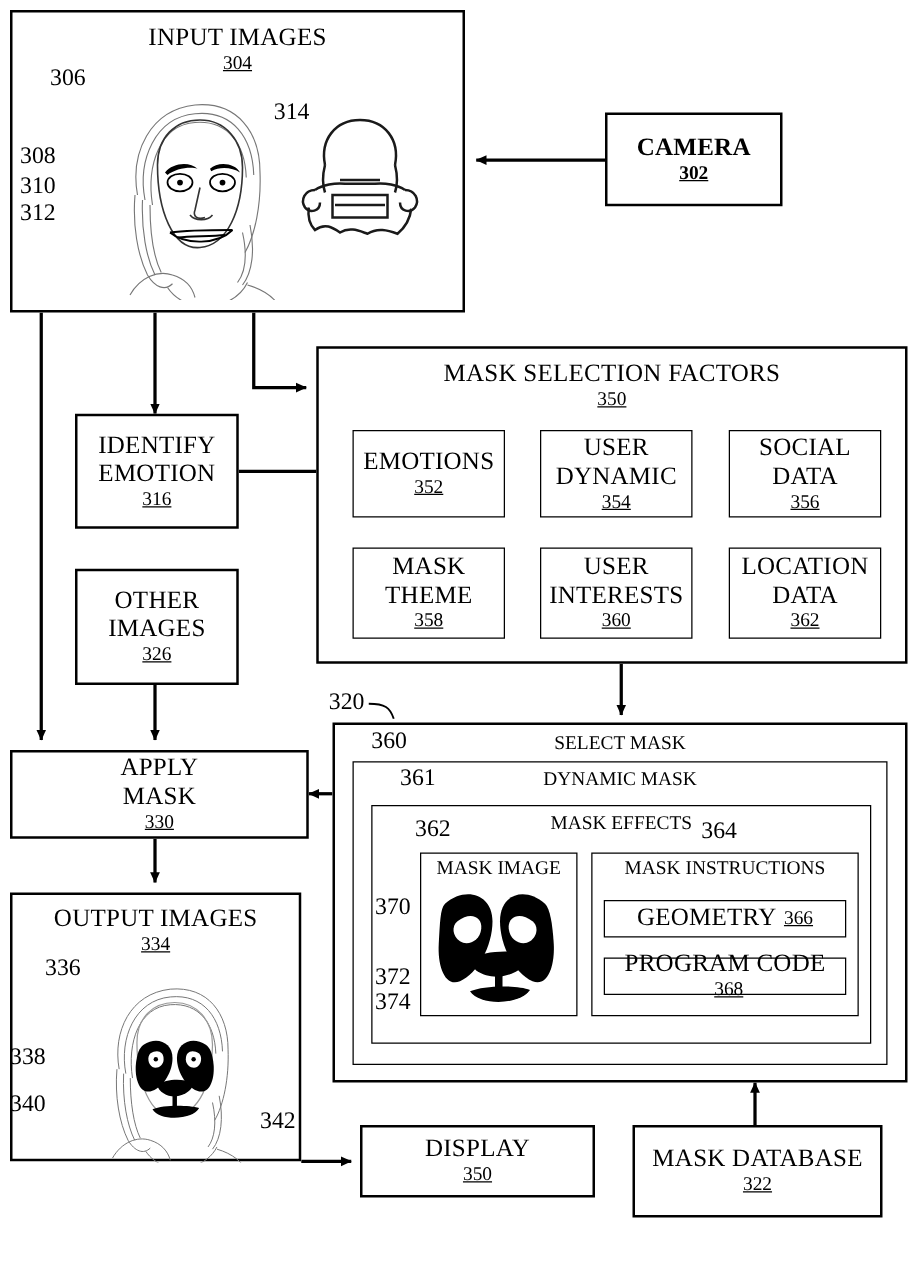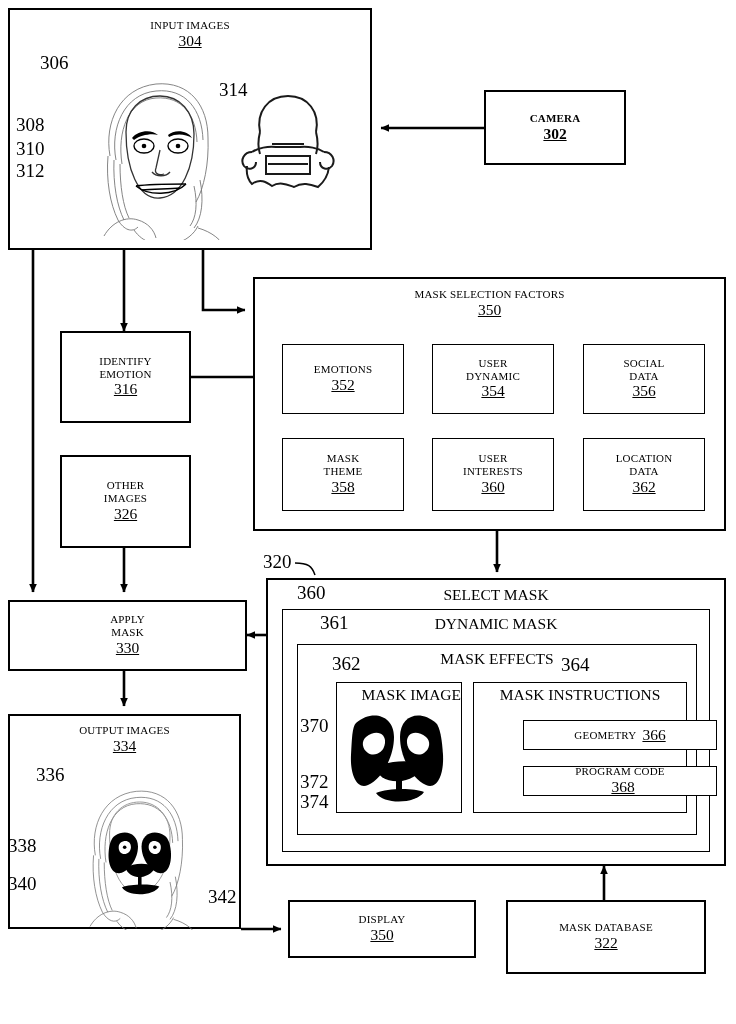--- a/index.html
+++ b/index.html
@@ -3,28 +3,28 @@
 <meta charset="utf-8">
 <style>
   html,body{margin:0;padding:0;background:#fff;}
   body{width:736px;height:1024px;position:relative;
        font-family:"Liberation Serif",serif;color:#000;overflow:hidden;}
   .stage{position:absolute;left:0;top:0;width:736px;height:1024px;}
   svg.layer{position:absolute;left:0;top:0;width:736px;height:1024px;}
   .box{position:absolute;border:2.2px solid #000;background:#fff;
        display:flex;flex-direction:column;align-items:center;
        justify-content:center;text-align:center;box-sizing:border-box;}
-  .box .ttl{font-size:11px;line-height:1.16;letter-spacing:.2px;}
+  .box .ttl{font-size:20px;line-height:1.16;letter-spacing:.2px;}
   .box .num{font-size:15.5px;text-decoration:underline;line-height:1.2;}
   .thinbox{border-width:1.8px;}
   .reflbl{position:absolute;font-size:19px;line-height:1;}
   .figcap{position:absolute;font-size:24px;font-weight:bold;font-style:italic;
           font-family:"Liberation Serif",serif;letter-spacing:.5px;margin-top:48px;}
   .inner-title{font-size:15.5px;text-align:center;width:100%;}
-  .maskrow{display:flex;align-items:center;justify-content:center;margin-left:40px;}
+  .maskrow{display:flex;align-items:center;justify-content:center;}
   .illo{position:absolute;}
 </style>
 </head>
 <body>
 
 <div class="stage">
 
   <svg class="layer" viewBox="0 0 736 1024">
     <defs>
       <marker id="ah" markerWidth="9" markerHeight="9" refX="8.2" refY="4.5" orient="auto" markerUnits="userSpaceOnUse">
@@ -290,21 +290,21 @@
     <div class="inner-title" style="margin-top:5px;">DYNAMIC MASK</div>
   </div>
   <div class="reflbl" style="left:297px;top:583px;">360</div>
 
   <div class="box thinbox" style="left:297px;top:644px;width:400px;height:191px;justify-content:flex-start;">
     <div class="inner-title" style="margin-top:5px;">MASK EFFECTS</div>
   </div>
   <div class="reflbl" style="left:320px;top:613px;">361</div>
 
   <div class="box thinbox" style="left:336px;top:682px;width:126px;height:131px;justify-content:flex-start;">
-    <div class="inner-title" style="margin-top:3px;text-align:right;">MASK IMAGE</div>
+    <div class="inner-title" style="margin-top:3px;">MASK IMAGE</div>
   </div>
   <div class="reflbl" style="left:332px;top:654px;">362</div>
 
   <svg class="illo" style="left:342px;top:703px;width:114px;height:106px;" viewBox="0 0 114 106">
     <g fill="#000">
       <path d="M14,20 C30,6 52,12 52,34 C52,54 40,76 26,82 C14,87 8,70 9,52 C10,36 10,24 14,20 Z"></path>
       <path d="M94,20 C78,6 58,12 58,34 C58,54 70,76 84,82 C96,87 102,70 101,52 C100,36 98,24 94,20 Z"></path>
     </g>
     <g fill="#fff">
       <path d="M24,34 C34,26 44,30 43,40 C42,50 32,54 26,50 C20,46 19,38 24,34 Z"></path>

